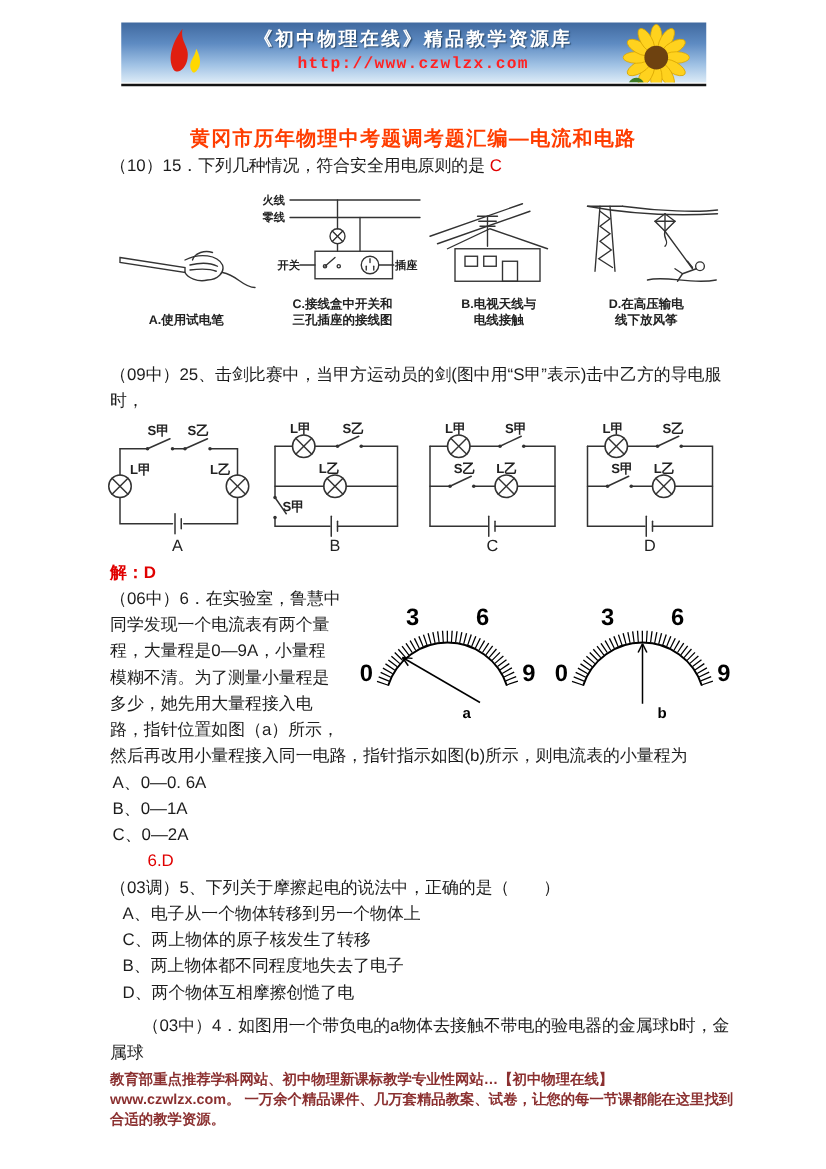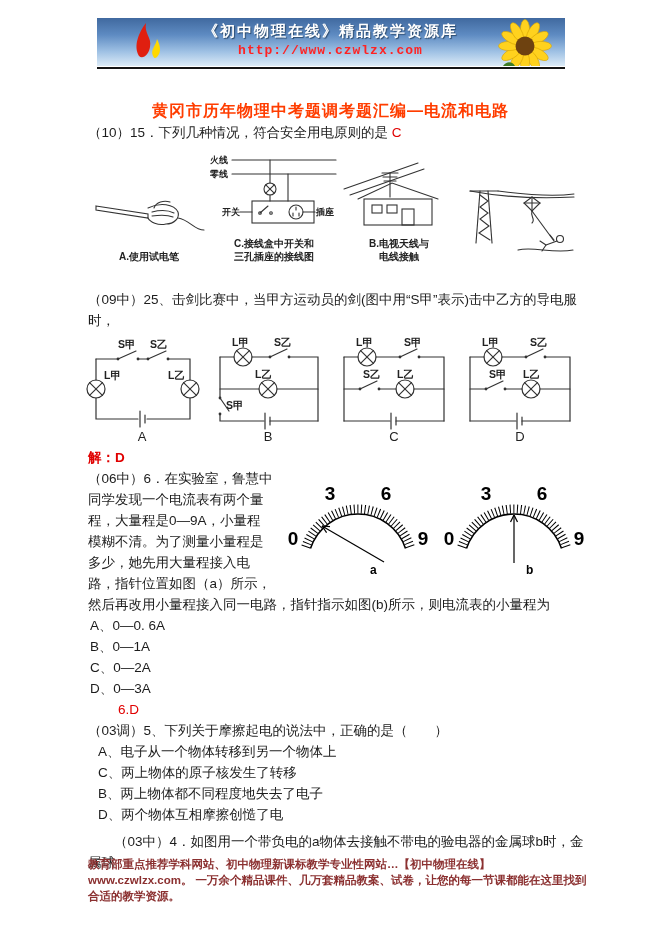--- a/index.html
+++ b/index.html
@@ -169,20 +169,24 @@
         <line x1="74" y1="14" x2="74" y2="28"></line>
           <line x1="66" y1="20" x2="82" y2="20"></line>
         <path d="M74 28 C72 34 78 36 74 40"></path>
         <line x1="74" y1="28" x2="96" y2="58"></line>
         <circle cx="102" cy="56" r="3.5"></circle>
         <path d="M99 58 L88 62"></path>
           <path d="M96 57 L92 52"></path>
         <path d="M88 62 L82 58 M88 62 L84 68"></path>
         <path d="M60 67 C75 63 95 71 115 67"></path>
       </svg>
+      <div class="figcap">
+        <div>D.在高压输电</div>
+        <div>线下放风筝</div>
+      </div>
     </div>
   </div>
 
   <div class="q25">
     <div>（09中）25、击剑比赛中，当甲方运动员的剑(图中用“S甲”表示)击中乙方的导电服时，</div>
   </div>
 
   <div class="circuitrow">
 
     <svg class="ckt" width="122" height="108" viewBox="0 0 122 108">
@@ -334,21 +338,20 @@
         <line x1="76" y1="95" x2="76" y2="47" stroke-width="1.2"></line>
         <line x1="76" y1="47" x2="72.5" y2="54" stroke-width="1.2"></line>
         <line x1="76" y1="47" x2="79.5" y2="54" stroke-width="1.2"></line>
         <text x="88" y="106" font-size="12" font-weight="normal">b</text>
       </svg>
     </div>
     <div>（06中）6．在实验室，鲁慧中同学发现一个电流表有两个量程，大量程是0—9A，小量程模糊不清。为了测量小量程是多少，她先用大量程接入电路，指针位置如图（a）所示，然后再改用小量程接入同一电路，指针指示如图(b)所示，则电流表的小量程为</div>
     <div class="opt">A、0—0. 6A</div>
     <div class="opt">B、0—1A</div>
     <div class="opt">C、0—2A</div>
-    <div class="opt">D、0—3A</div>
     <div class="ans ans6">6.D</div>
     <div class="clear"></div>
   </div>
 
   <div class="q5">
     <div>（03调）5、下列关于摩擦起电的说法中，正确的是（　　）</div>
     <div class="opt">A、电子从一个物体转移到另一个物体上</div>
     <div class="opt">C、两上物体的原子核发生了转移</div>
     <div class="opt">B、两上物体都不同程度地失去了电子</div>
     <div class="opt">D、两个物体互相摩擦创慥了电</div>

